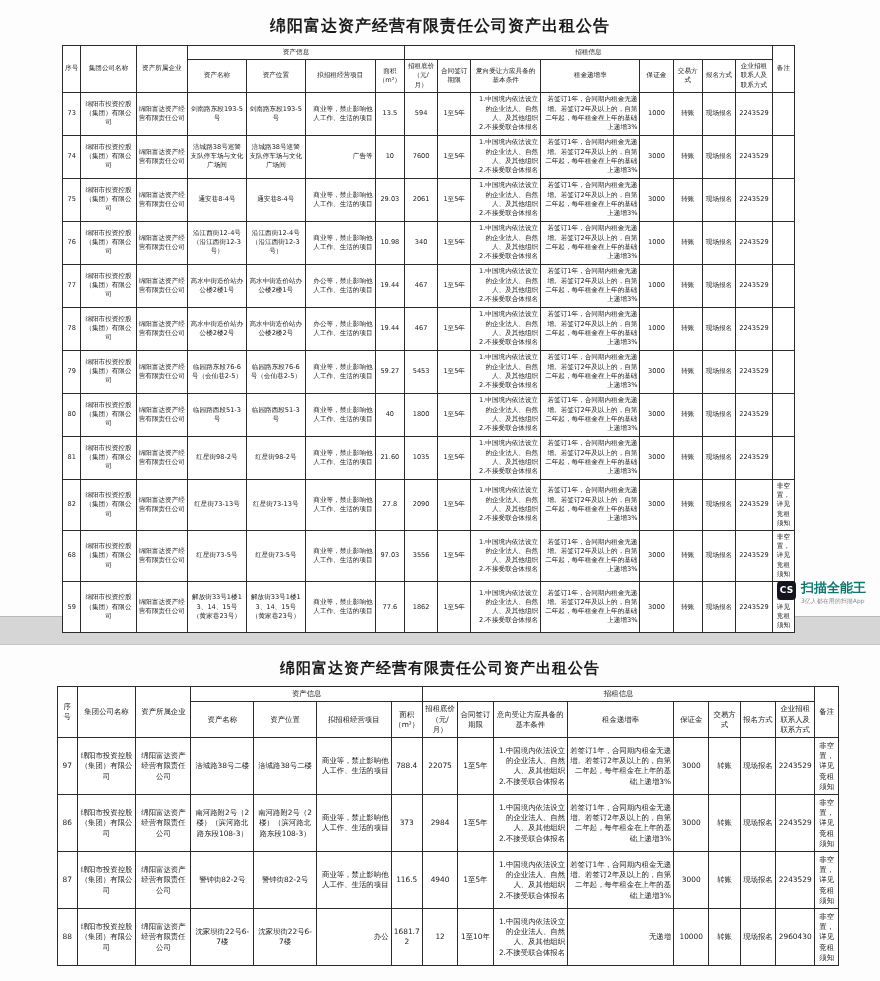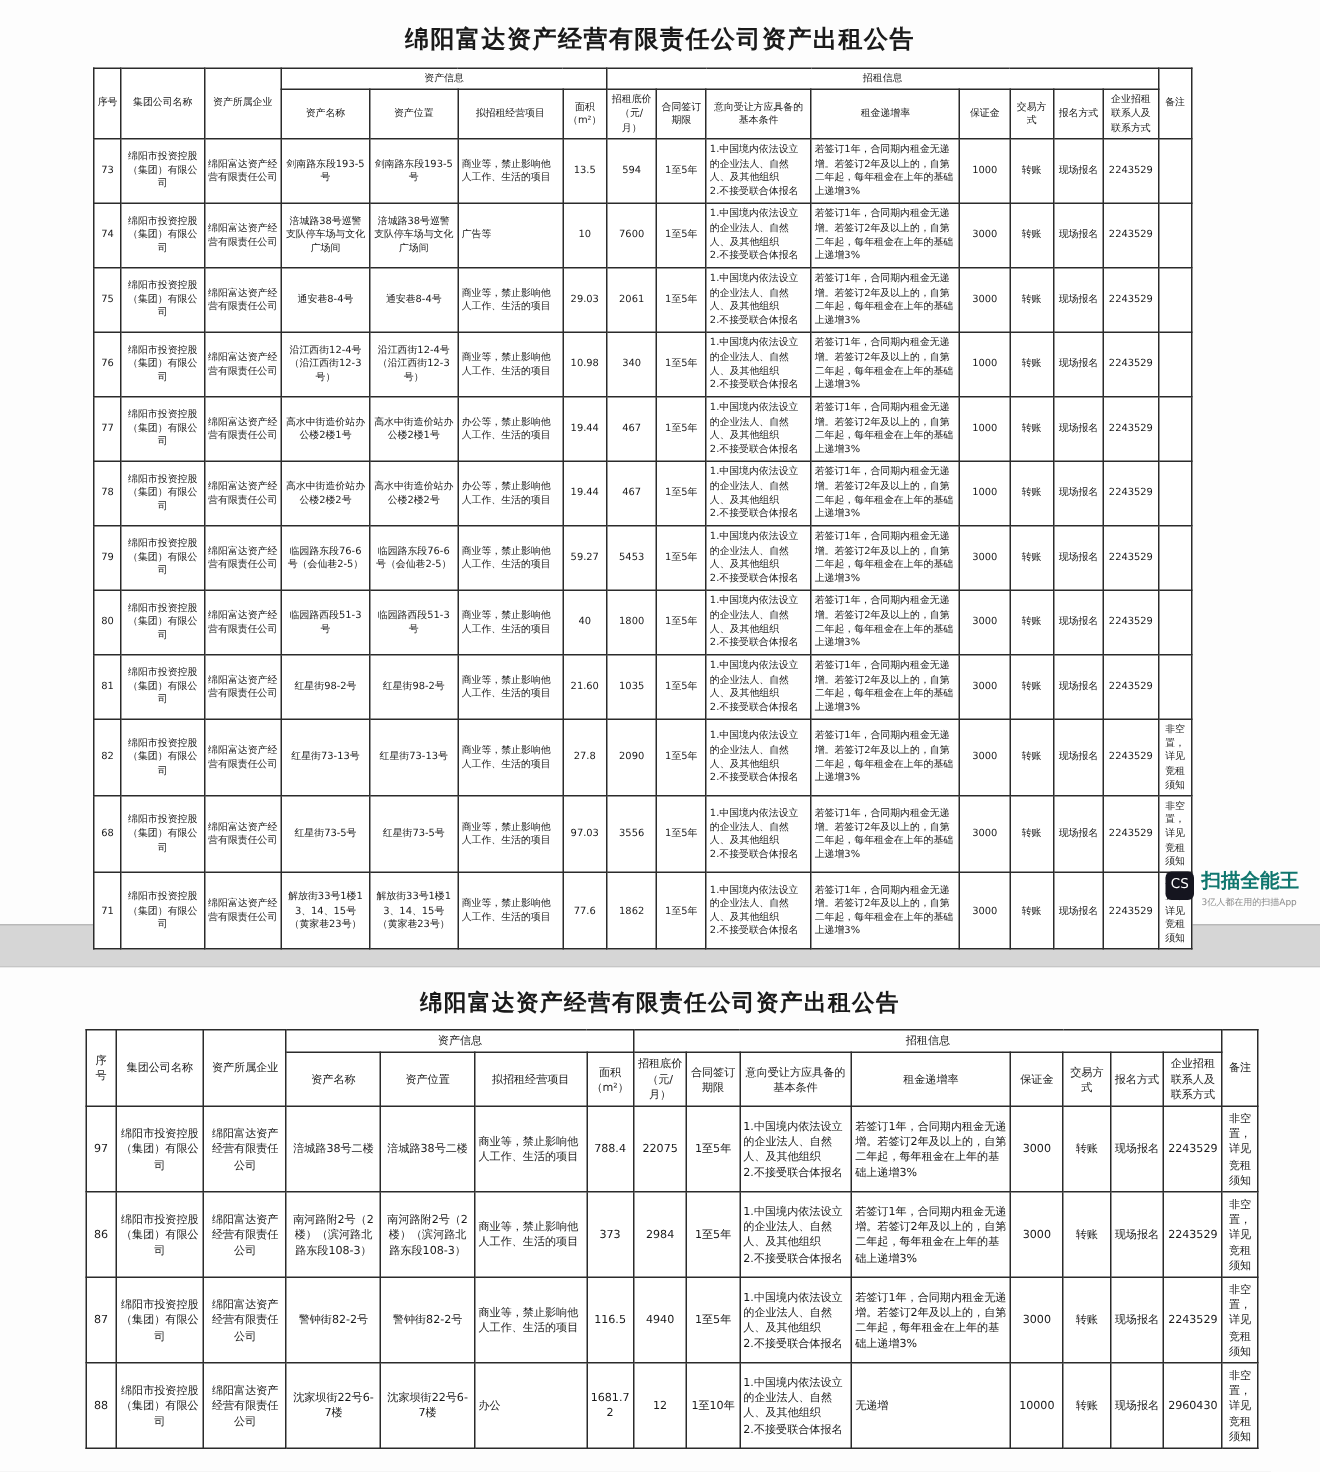--- a/index.html
+++ b/index.html
@@ -11,28 +11,28 @@
   .page2{height:337px;}
   .doc-title{text-align:center;font-weight:bold;font-size:16px;letter-spacing:1px;padding-top:16px;margin:0 0 8px 0;}
   .page2 .doc-title{padding-top:14px;font-size:15px;}
   table{border-collapse:collapse;table-layout:fixed;background:#fff;}
   .t1{width:733px;margin-left:62px;font-size:6.6px;}
   .t2{width:782px;margin-left:57px;font-size:7.4px;}
   th,td{border:1px solid #2b2b2b;text-align:center;vertical-align:middle;
         padding:2px 2px;line-height:1.4;word-break:break-all;}
   th{font-weight:normal;white-space:pre-line;}
   td{white-space:pre-line;}
-  td.al{text-align:left;}
+  td.al{text-align:right;}
   .t1 td{height:38px;}
   .t2 td{height:52px;}
   .footer-line{display:flex;margin:14px 0 0 92px;font-size:9px;font-weight:bold;}
   .footer-phone{margin-left:270px;}
   .watermark{position:absolute;right:14px;bottom:10px;display:flex;align-items:flex-start;}
   .wm-logo{width:19px;height:19px;background:#15151f;border-radius:4px;color:#fff;
-           font-size:9px;font-weight:normal;display:flex;align-items:center;justify-content:center;margin-right:5px;}
+           font-size:9px;font-weight:bold;display:flex;align-items:center;justify-content:center;margin-right:5px;}
   .wm-text{display:flex;flex-direction:column;}
   .wm-brand{font-size:13px;font-weight:bold;color:#0f766e;line-height:1.1;}
   .wm-tag{font-size:6px;color:#8a8a8a;margin-top:2px;}
 </style>
 </head>
 <body>
 
 <div class="canvas">
 
   <section class="page page1">
@@ -285,21 +285,21 @@
             <td class="al">1.中国境内依法设立的企业法人、自然人、及其他组织
 2.不接受联合体报名</td>
             <td class="al">若签订1年，合同期内租金无递增。若签订2年及以上的，自第二年起，每年租金在上年的基础上递增3%</td>
             <td>3000</td>
             <td>转账</td>
             <td>现场报名</td>
             <td>2243529</td>
             <td>非空置，详见竞租须知</td>
           </tr>
           <tr>
-            <td>71</td>
+            <td>59</td>
             <td>绵阳市投资控股（集团）有限公司</td>
             <td>绵阳富达资产经营有限责任公司</td>
             <td>解放街33号1楼13、14、15号（黄家巷23号）</td>
             <td>解放街33号1楼13、14、15号（黄家巷23号）</td>
             <td class="al">商业等，禁止影响他人工作、生活的项目</td>
             <td>77.6</td>
             <td>1862</td>
             <td>1至5年</td>
             <td class="al">1.中国境内依法设立的企业法人、自然人、及其他组织
 2.不接受联合体报名</td>

